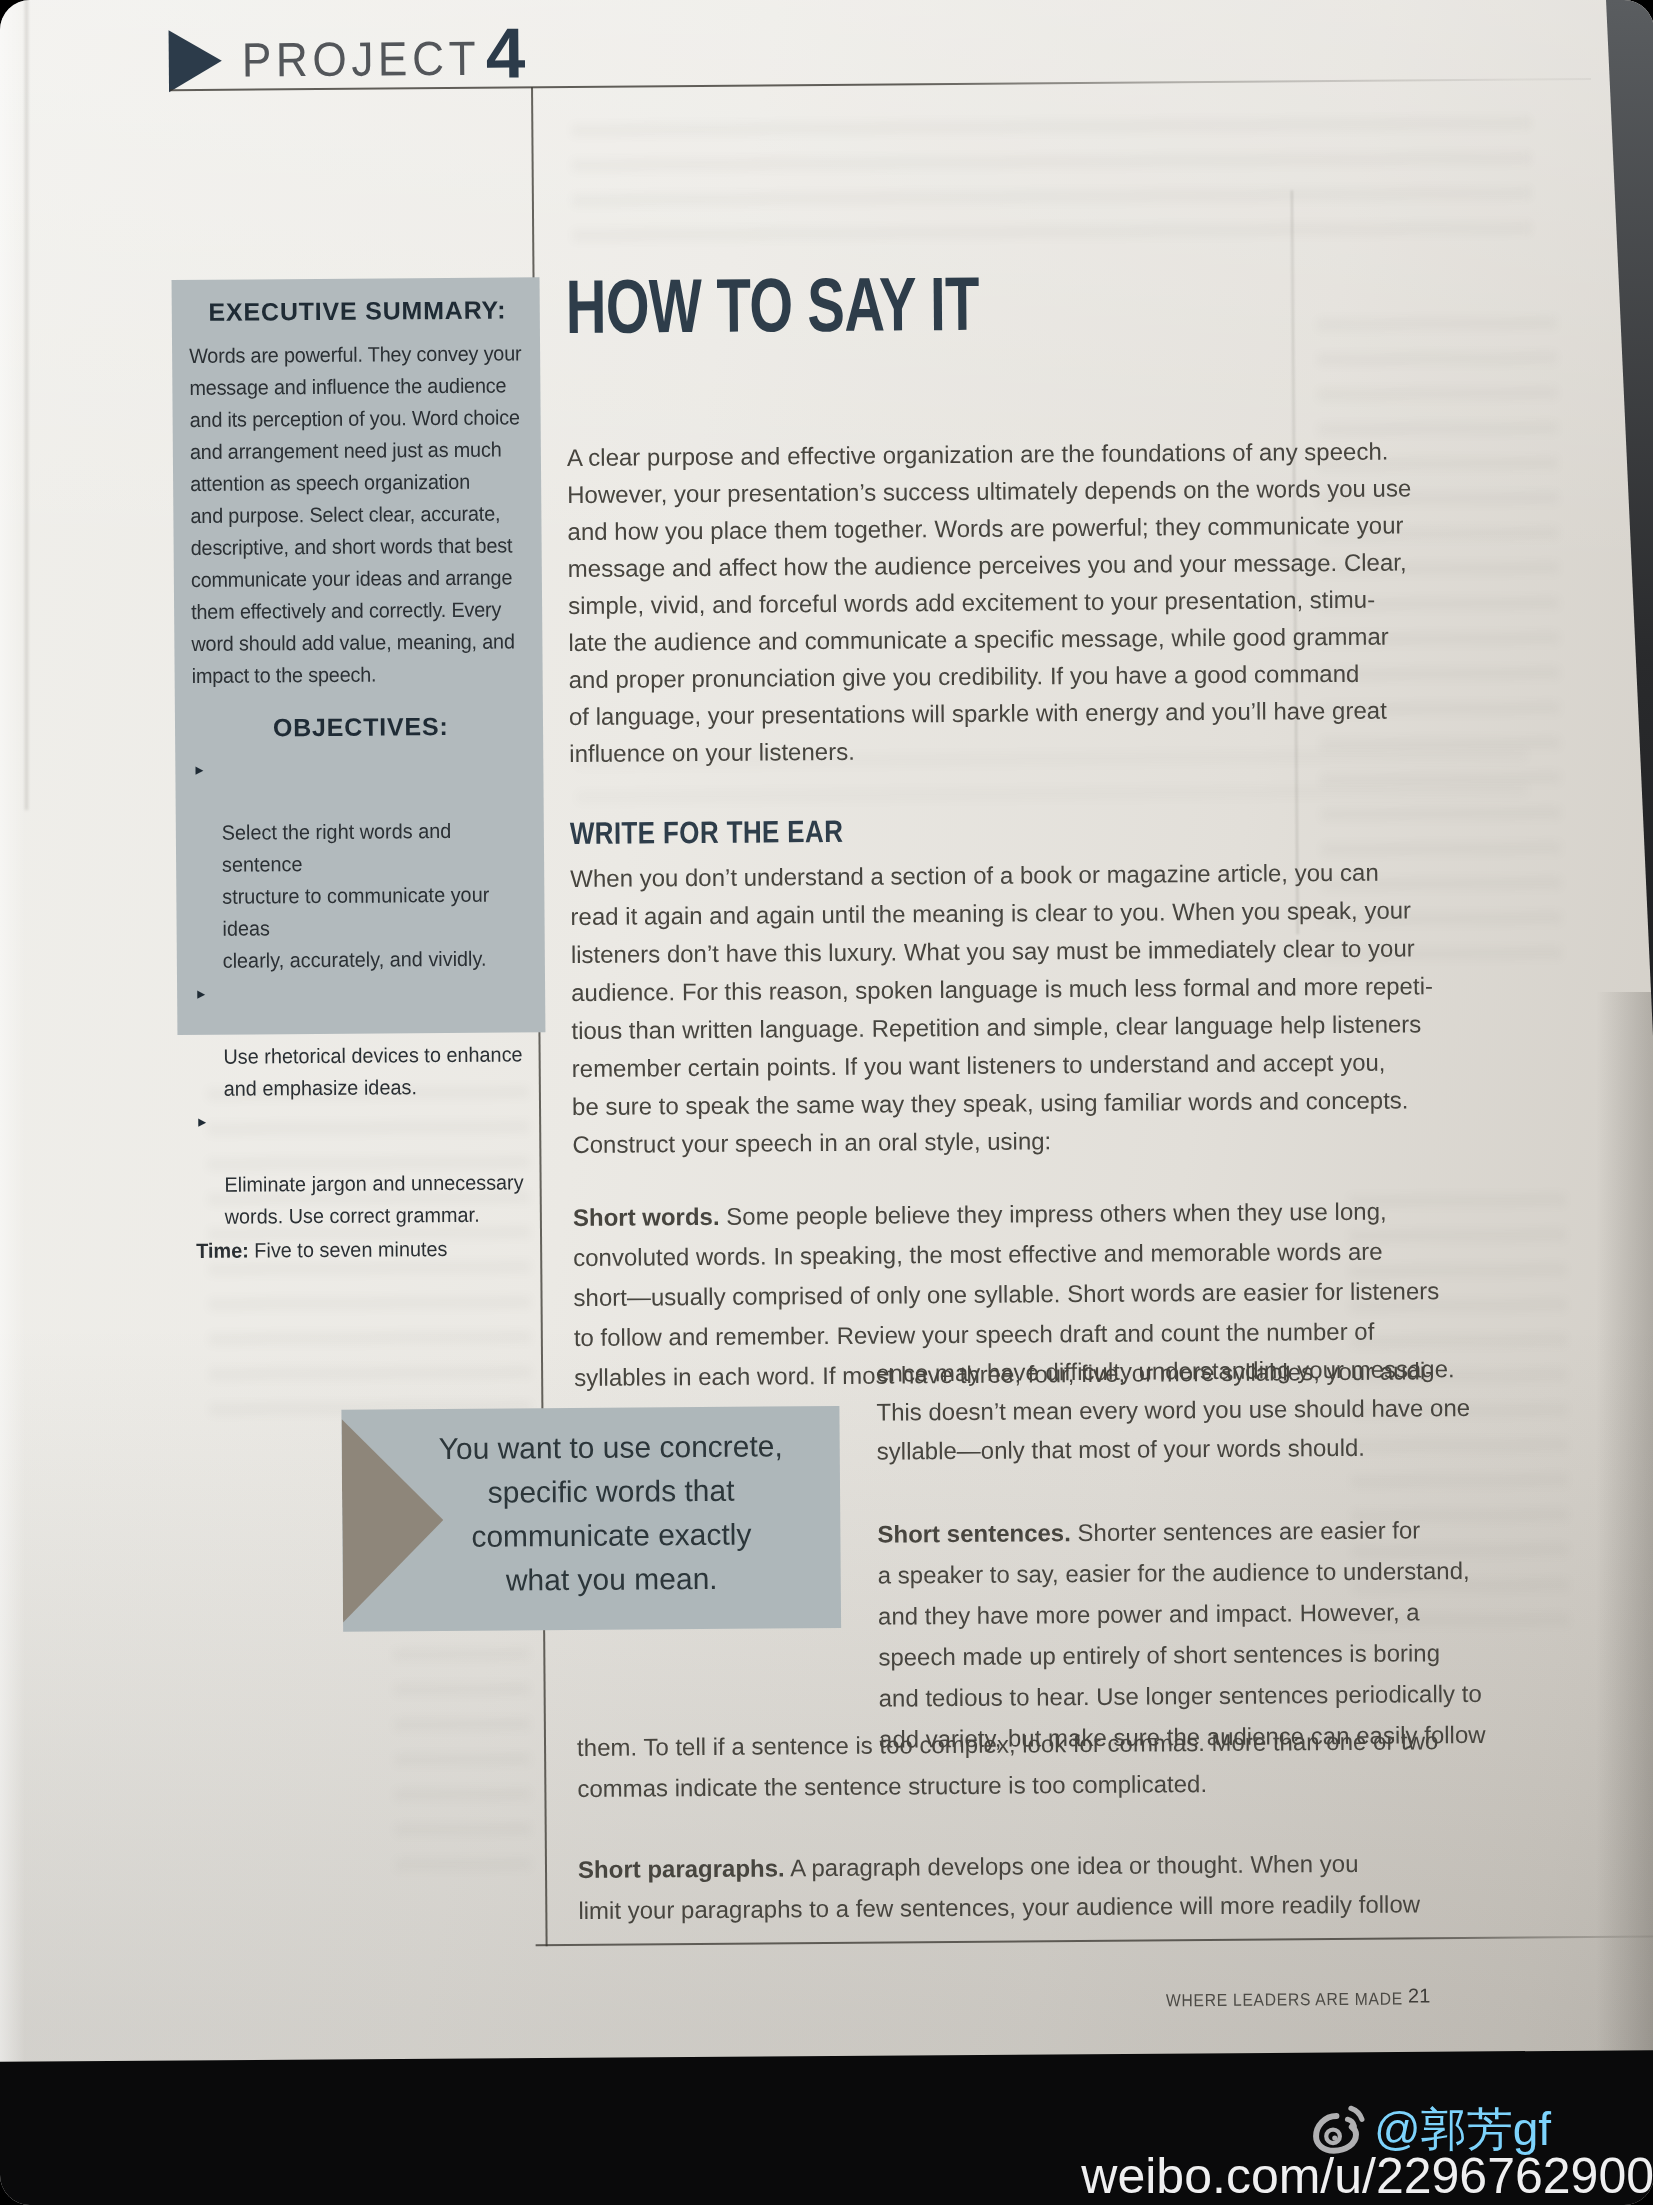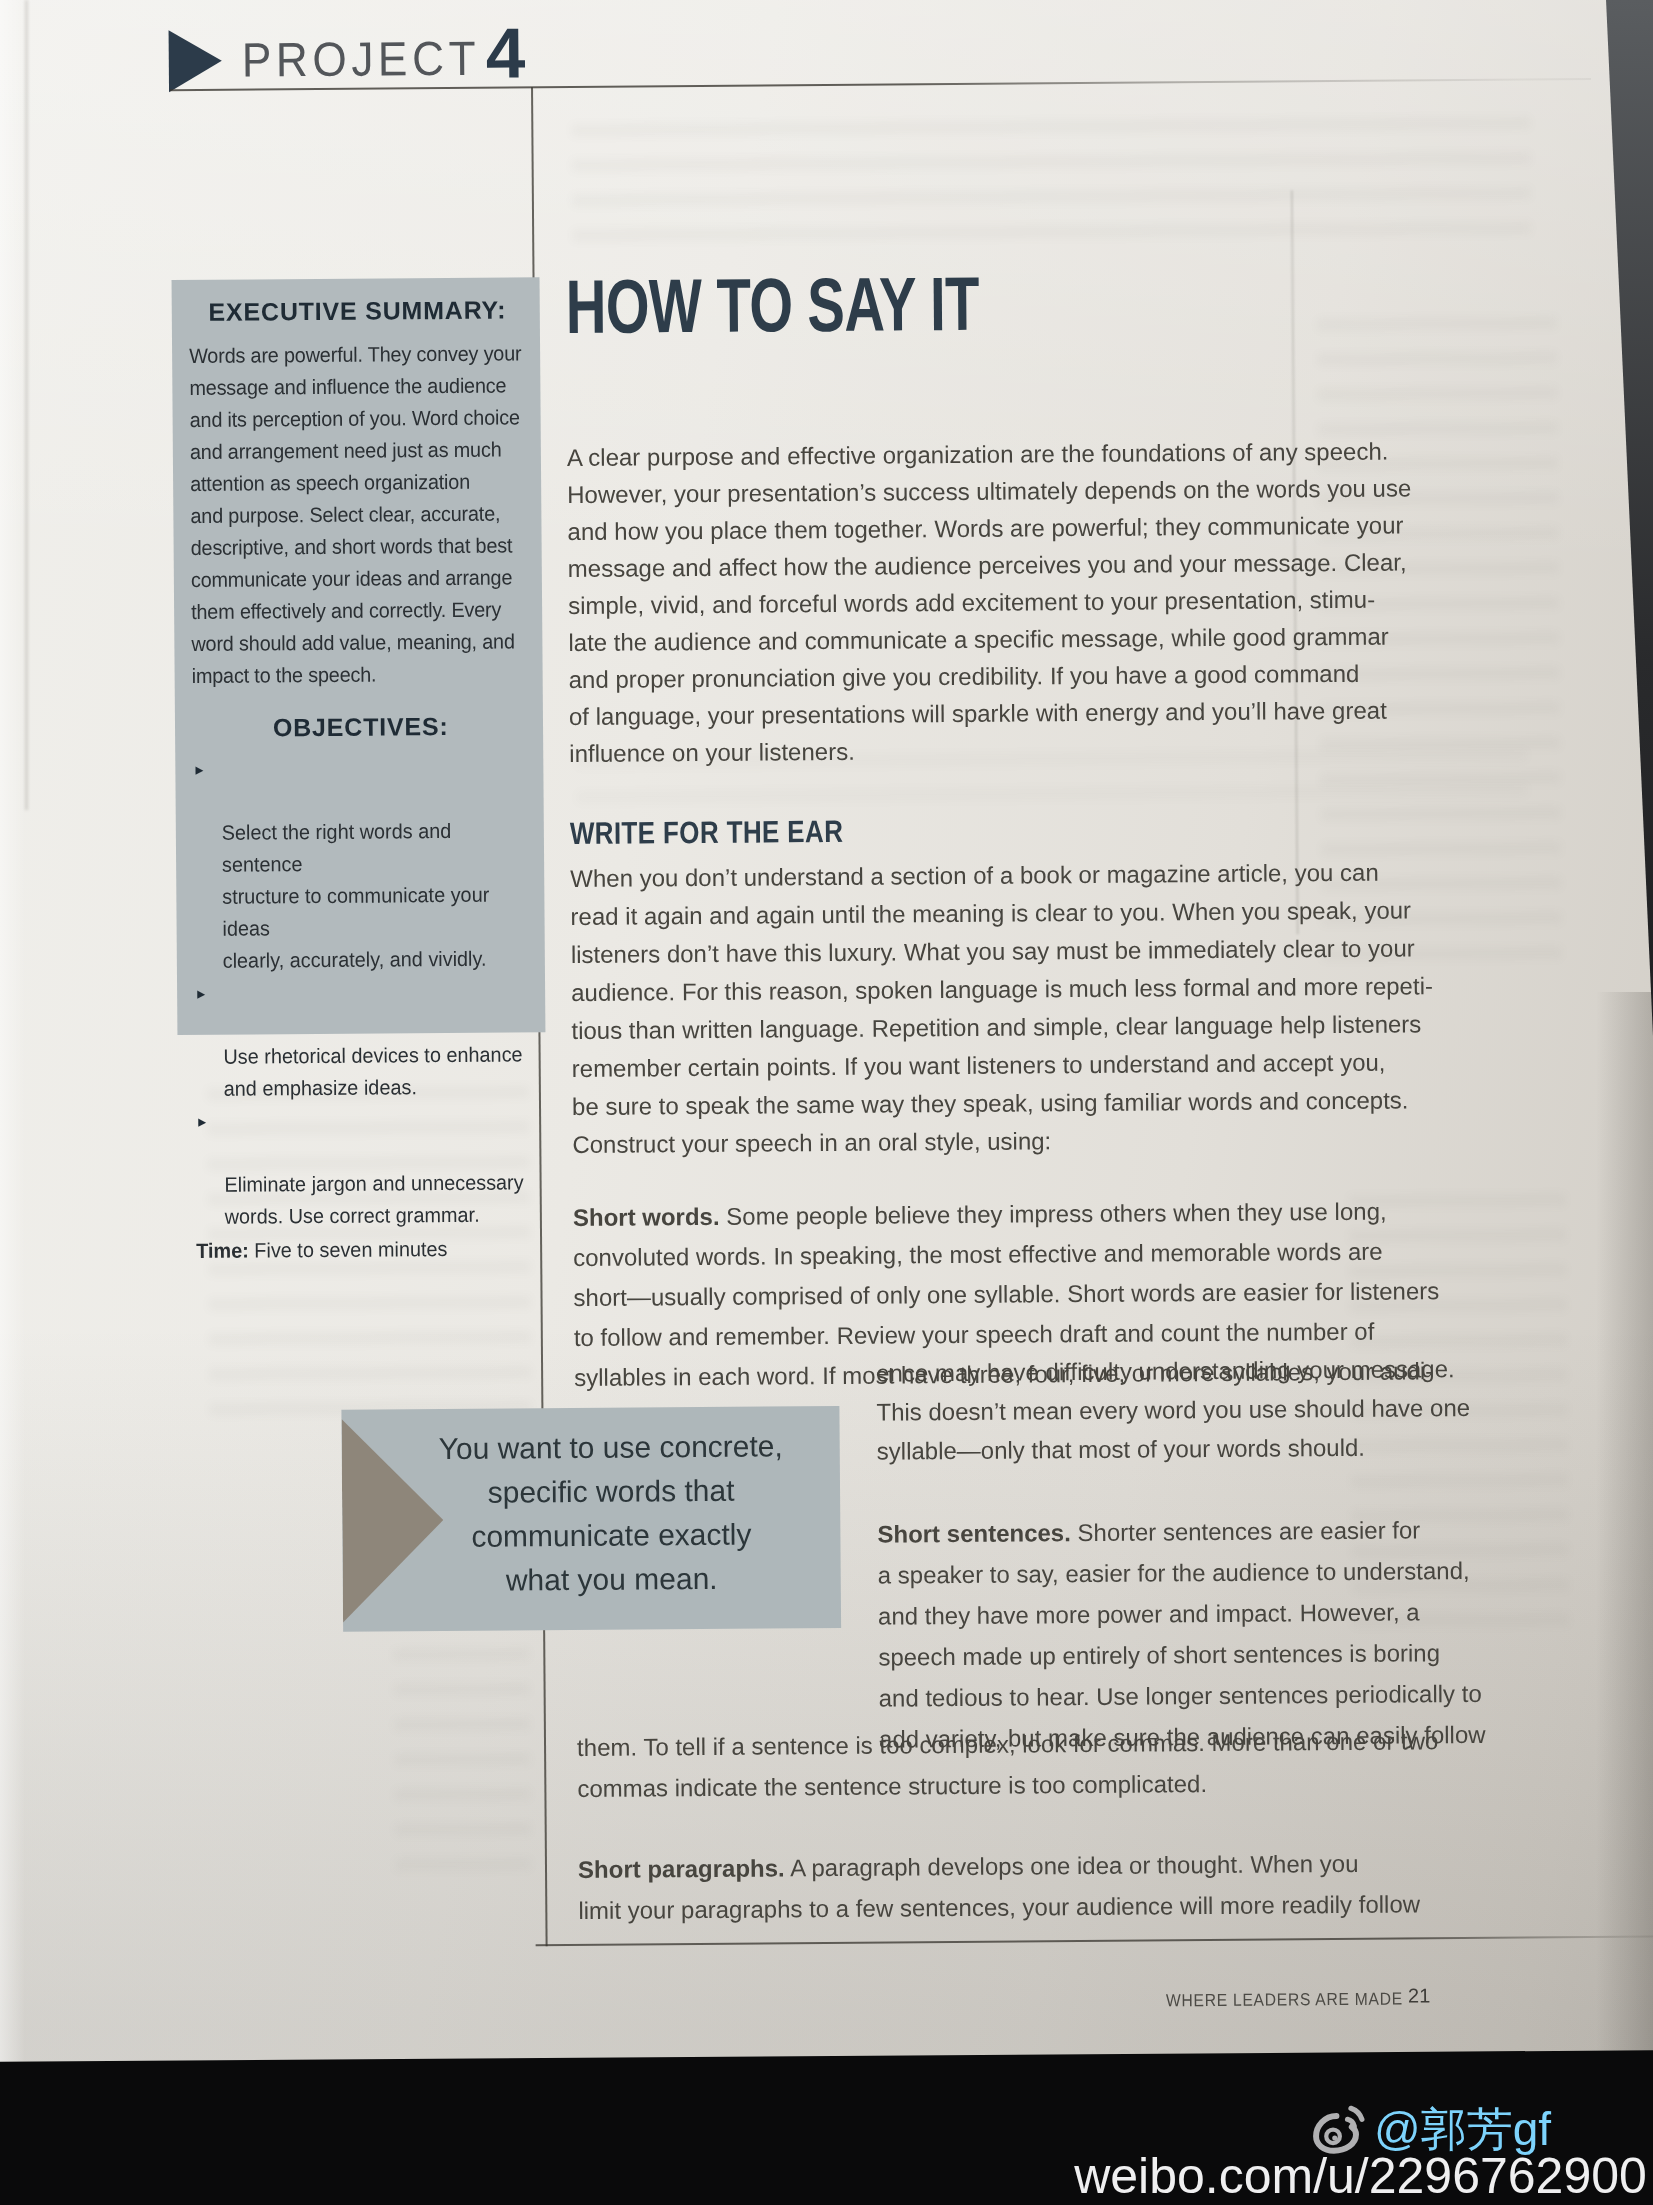--- a/index.html
+++ b/index.html
@@ -1,17 +1,17 @@
 <!DOCTYPE html>
 <html style="font-size:13.2px"><head>
 <meta charset="utf-8">
 <style>
   html,body{margin:0;padding:0;background:#000;}
   .stage{position:relative;width:1654px;height:2205px;overflow:hidden;
-         font-family:"Liberation Sans","DejaVu Sans",sans-serif;background:#0a0a0c;}
+         font-family:"Liberation Sans","DejaVu Sans",sans-serif;background:#0a0a0c;border-radius:30px;}
   
   .page{position:absolute;inset:0;
         background:
           linear-gradient(to bottom, rgba(255,255,255,.28) 0%, rgba(255,255,255,0) 26%, rgba(0,0,0,0) 60%, rgba(50,45,38,.14) 92%),
           linear-gradient(100deg,#f0efeb 0%,#ebe9e4 38%,#e2dfd9 68%,#d4d0c9 92%,#ccc8c1 100%);}
   .page-left-edge{position:absolute;left:0;top:0;width:25px;height:2067px;
         background:linear-gradient(to right, rgba(255,255,255,.45), rgba(255,255,255,0));}
   .page-crease{position:absolute;left:25px;top:0;width:2.5px;height:810px;background:rgba(90,85,78,.18);filter:blur(1.7px);}
   .page-right-shadow{position:absolute;right:0;top:992px;width:58px;height:1075px;
         background:linear-gradient(to right, rgba(0,0,0,0), rgba(40,36,30,.22));}
@@ -75,21 +75,21 @@
   .ghost{position:absolute;background:repeating-linear-gradient(to bottom, rgba(110,108,100,.5) 0 13.2px, rgba(0,0,0,0) 13.2px 35px);
         filter:blur(4.1px);opacity:.09;}
   .ghost-line{position:absolute;width:1.7px;background:rgba(80,78,72,.5);opacity:.35;filter:blur(0.8px);}
 
   
   .corner-wedge{position:absolute;inset:0;clip-path:polygon(97.1% 0, 100% 0, 100% 48%);
         background:linear-gradient(to bottom,#5a5d60 0%,#292a2c 30%,#0f0f11 70%,#0a0a0c 100%);}
   .bottom-band{position:absolute;left:-33px;top:2056px;width:1720px;height:215px;background:#0a0a0b;
         transform:rotate(-0.4deg);transform-origin:50% 0;}
   .watermark-handle{position:absolute;left:1374px;top:2099px;font-size:46px;color:#7dd3fc;white-space:nowrap;}
-  .watermark-url{position:absolute;left:1067px;top:2147px;width:587px;text-align:center;font-size:50px;color:#efeff0;white-space:nowrap;}
+  .watermark-url{position:absolute;left:1067px;top:2147px;width:587px;text-align:right;font-size:50px;color:#efeff0;white-space:nowrap;}
   .weibo-icon{position:absolute;left:1310px;top:2104px;width:58px;height:51px;}
 </style>
 </head>
 <body>
 
 <div class="stage">
   <div class="page"></div>
   <div class="page-left-edge"></div>
   <div class="page-crease"></div>
   <div class="page-right-shadow"></div>

